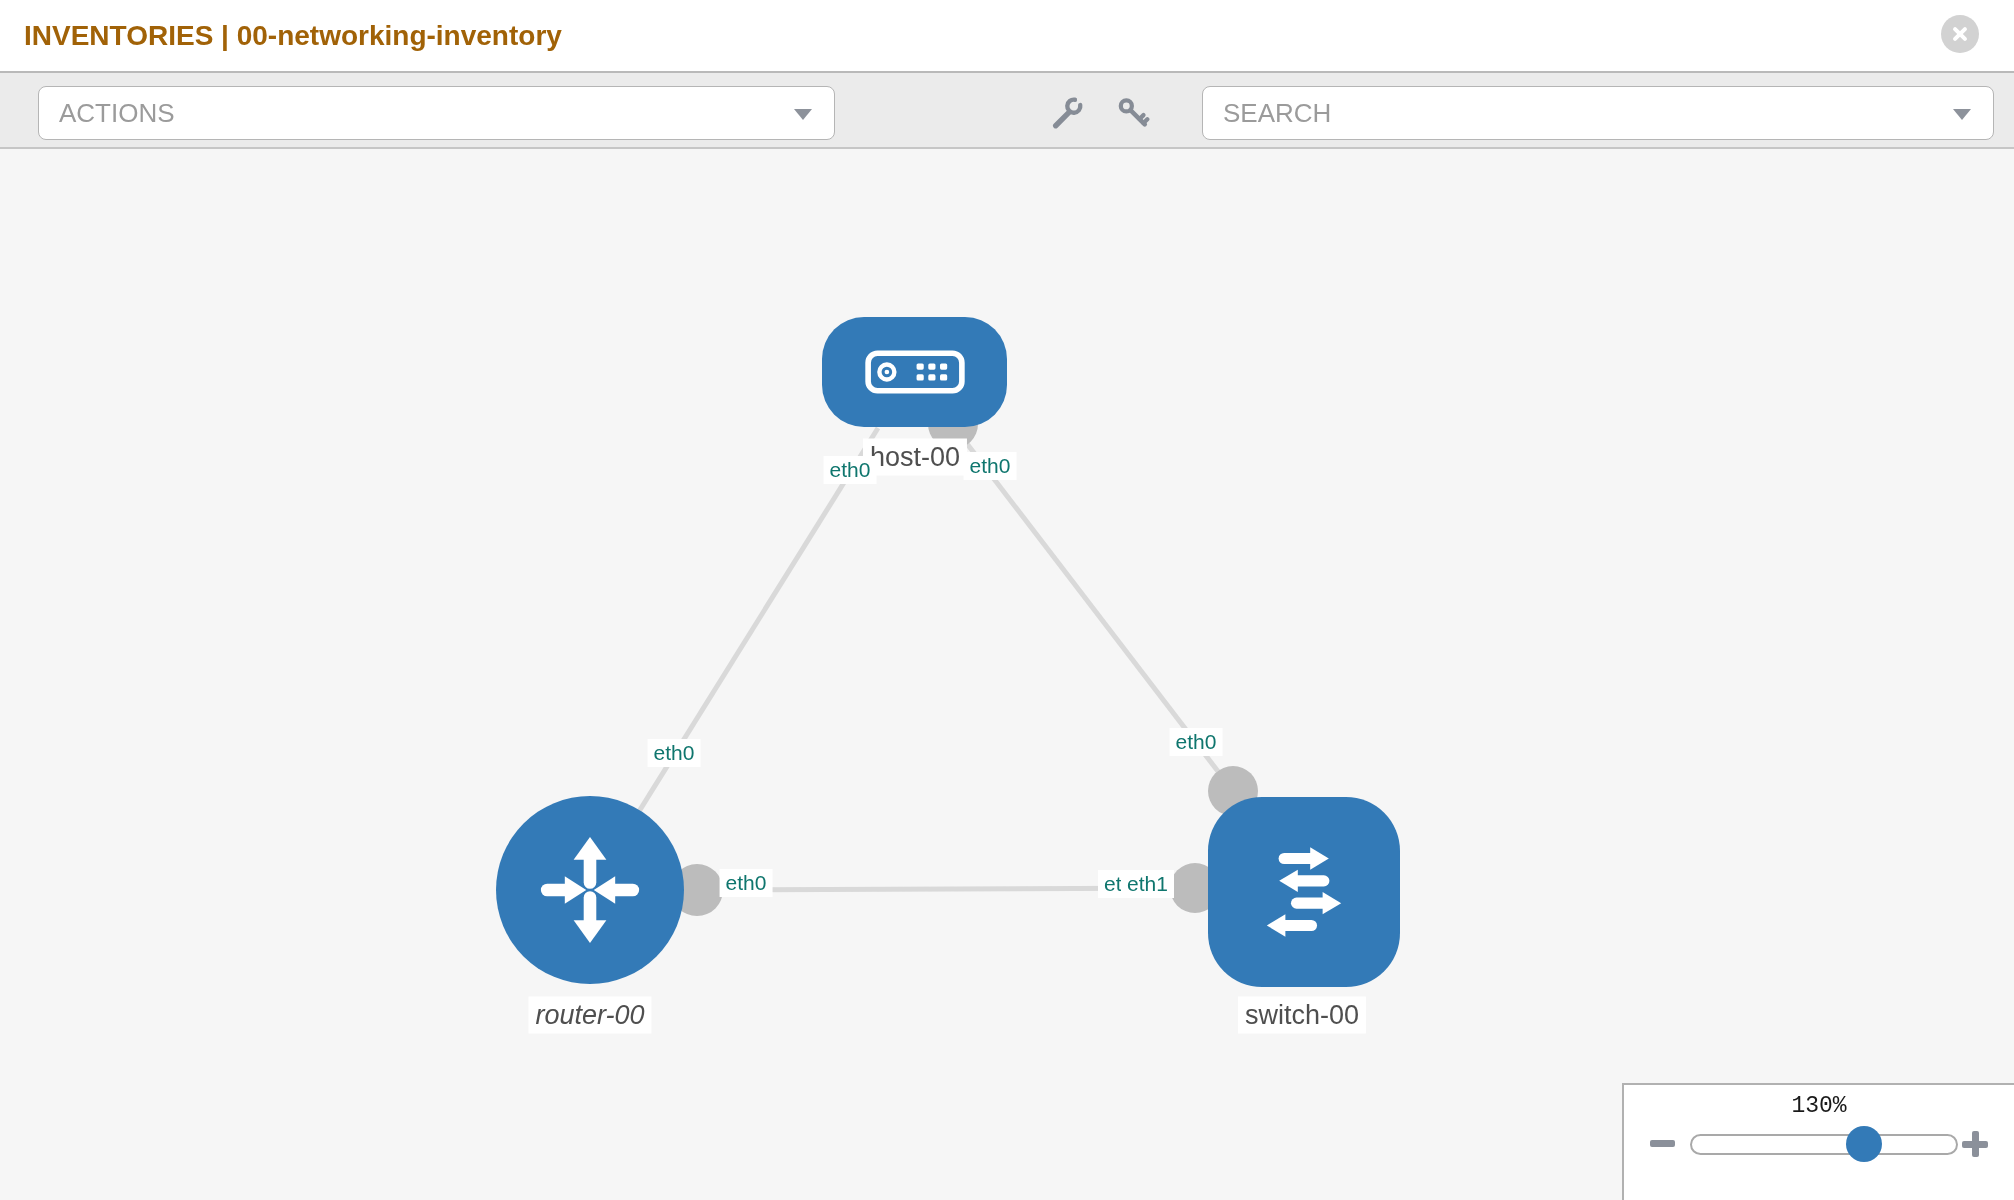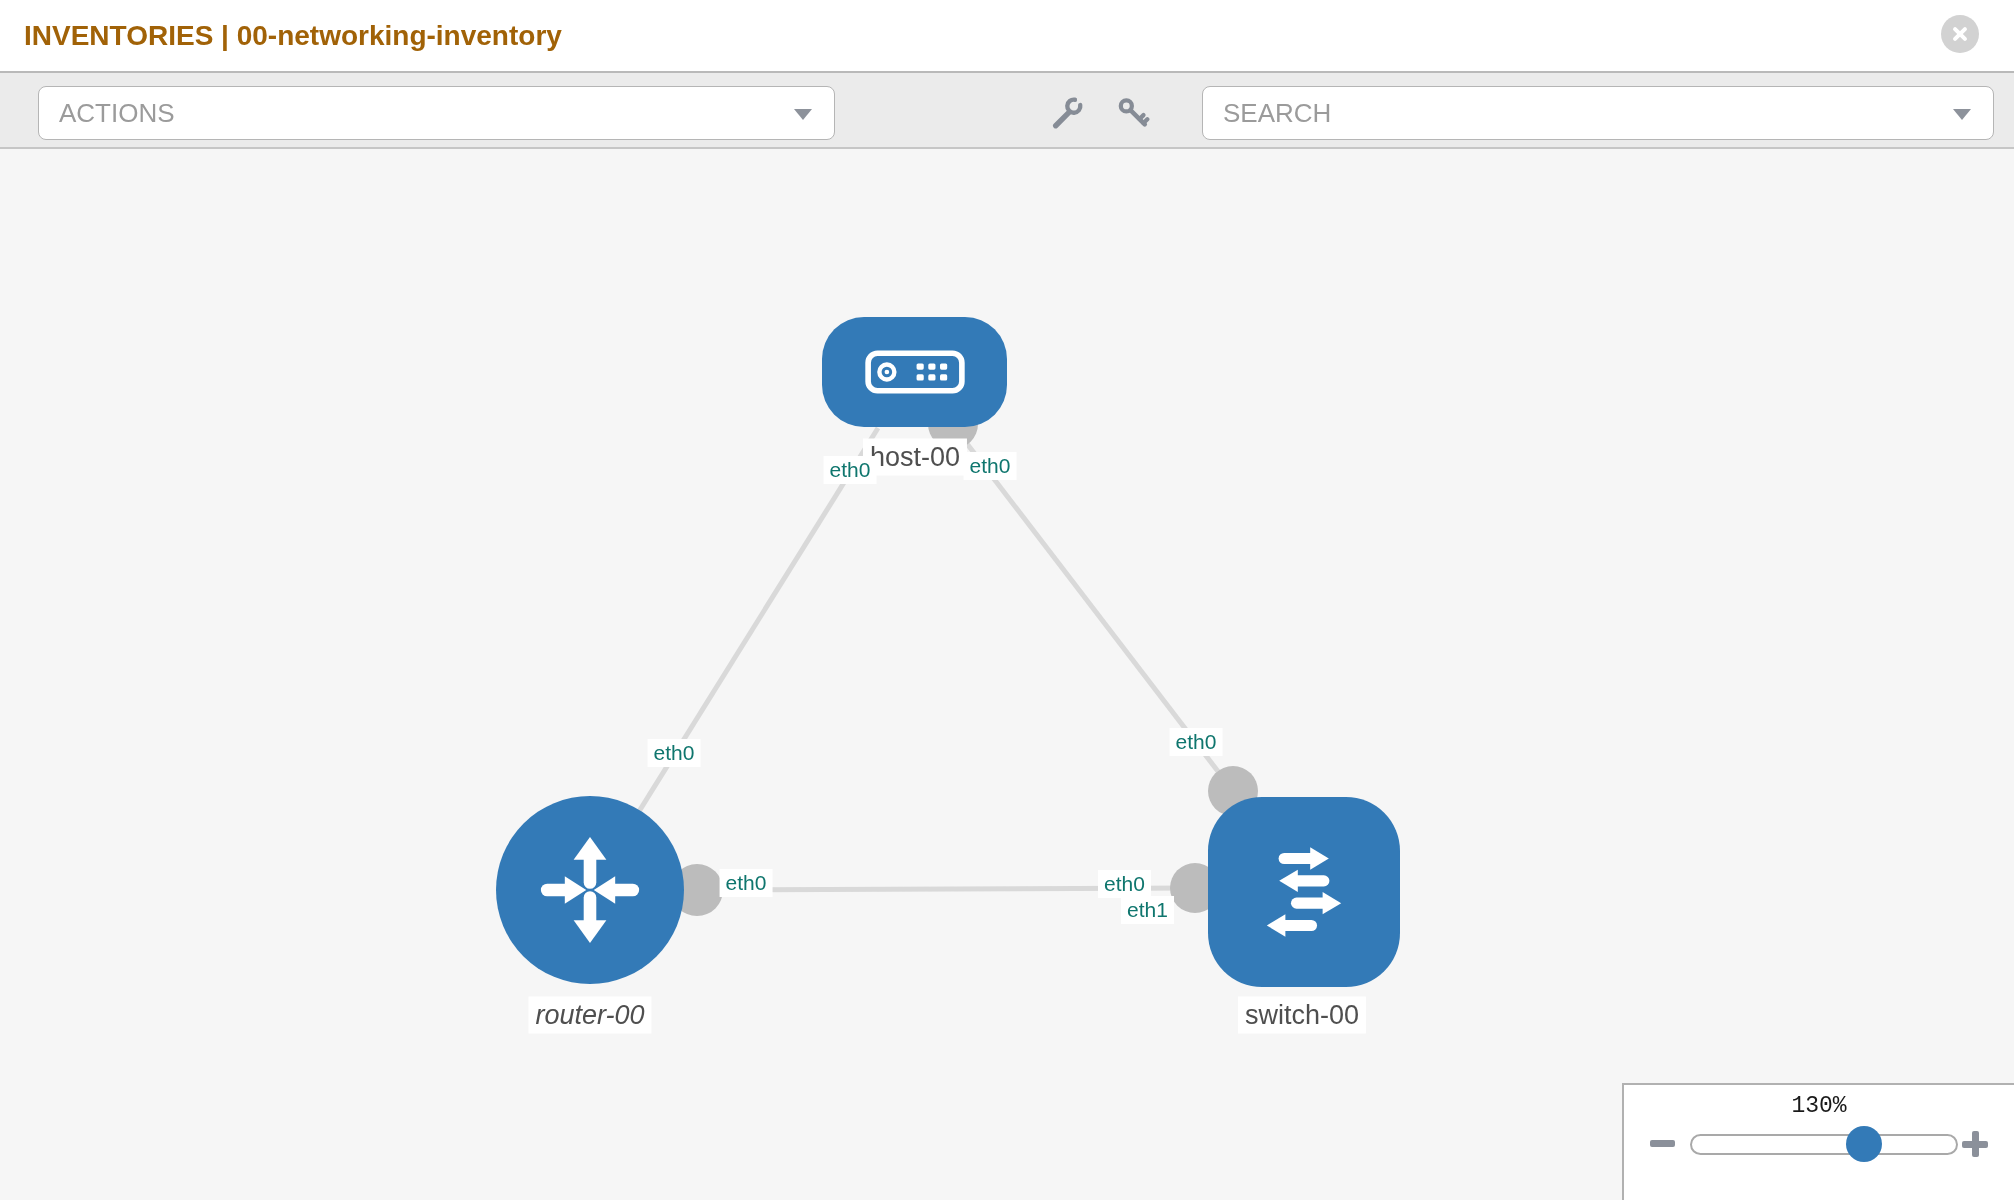--- a/index.html
+++ b/index.html
@@ -155,21 +155,21 @@
     <div class="chip centered node-label" style="left:915px; top:308px;">host-00</div>
     <div class="chip centered node-label" style="left:590px; top:866px;font-style:italic;">router-00</div>
     <div class="chip centered node-label" style="left:1302px; top:866px;">switch-00</div>
 
     <div class="chip centered iface-label" style="left:850px; top:321px;">eth0</div>
     <div class="chip centered iface-label" style="left:990px; top:317px;">eth0</div>
     <div class="chip centered iface-label" style="left:674px; top:604px;">eth0</div>
     <div class="chip centered iface-label" style="left:1196px; top:593px;">eth0</div>
     <div class="chip centered iface-label" style="left:746px; top:734px;">eth0</div>
     <div class="chip iface-label" style="left:1098px; top:721px;">eth0</div>
-    <div class="chip iface-label iface-front" style="left:1121px; top:747px;">eth1</div>
+    <div class="chip iface-label iface-front" style="left:1121px; top:721px;">eth1</div>
 
     <div class="zoom-panel">
       <div class="zoom-level">130%</div>
       <div class="zoom-minus"></div>
       <div class="zoom-track"></div>
       <div class="zoom-thumb"></div>
       <div class="zoom-plus">
         <div class="h"></div>
         <div class="v"></div>
       </div>

